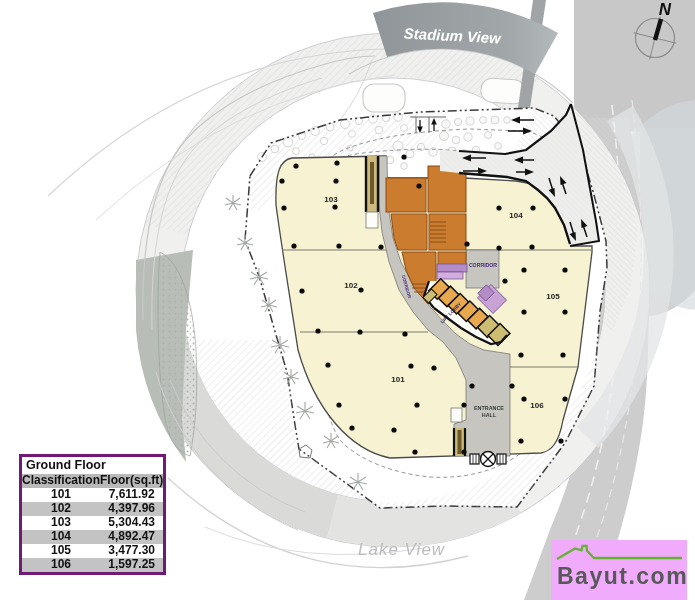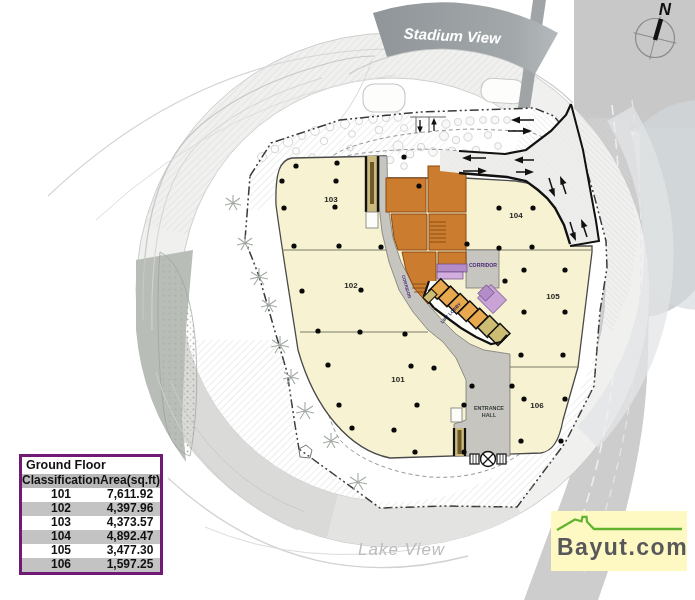--- a/index.html
+++ b/index.html
@@ -6,21 +6,21 @@
   body{width:695px;height:600px;overflow:hidden;font-family:"Liberation Sans",sans-serif;}
   #wrap{position:relative;width:695px;height:600px;}
   #plansvg{position:absolute;left:0;top:0;}
   #title{position:absolute;left:27px;top:7px;font-size:20px;font-style:italic;font-weight:bold;color:#7b939b;letter-spacing:0px;}
   #areatable{position:absolute;left:19px;top:454px;width:131px;border-collapse:collapse;border:3px solid #701a75;background:#fff;font-family:"Liberation Sans",sans-serif;}
   #areatable td{font-size:12px;font-weight:bold;color:#111;text-align:center;padding:1px 0 2px 0;line-height:11px;}
   #areatable td.hd{font-size:12.5px;text-align:left;padding:3px 0 3px 4px;}
   #areatable tr.g{background:#c3c3c3;}
   #areatable tr.ch{background:#b9b9b9;}
   #lakeview{position:absolute;left:358px;top:540px;font-size:17px;font-style:italic;color:#bcbcbc;letter-spacing:1px;}
-  #logo{position:absolute;left:551px;top:511px;width:136px;height:60px;background:#fef9c3;}
+  #logo{position:absolute;left:551px;top:540px;width:136px;height:60px;background:#f0abfc;}
   #logotext{position:absolute;left:6px;top:23px;font-size:23px;font-weight:bold;color:#58585a;letter-spacing:1.5px;}
 </style>
 </head>
 <body>
 <div id="wrap">
 <svg id="plansvg" width="695" height="600" viewBox="0 0 695 600">
 <defs>
   <pattern id="hatch" width="5" height="5" patternUnits="userSpaceOnUse" patternTransform="rotate(45)">
     <line x1="0" y1="0" x2="0" y2="5" stroke="#d8d8d8" stroke-width="0.9"></line>
   </pattern>
@@ -446,33 +446,33 @@
 </svg>
 
 
 <table id="areatable" cellspacing="0">
   <tbody>
         <tr>
           <td class="hd" colspan="2">Ground Floor</td>
         </tr>
   <tr class="ch">
           <td style="width:72px">Classification</td>
-          <td>Area(sq.ft)</td>
+          <td>Floor(sq.ft)</td>
         </tr>
   <tr>
           <td>101</td>
           <td>7,611.92</td>
         </tr>
   <tr class="g">
           <td>102</td>
           <td>4,397.96</td>
         </tr>
   <tr>
           <td>103</td>
-          <td>4,373.57</td>
+          <td>5,304.43</td>
         </tr>
   <tr class="g">
           <td>104</td>
           <td>4,892.47</td>
         </tr>
   <tr>
           <td>105</td>
           <td>3,477.30</td>
         </tr>
   <tr class="g">

